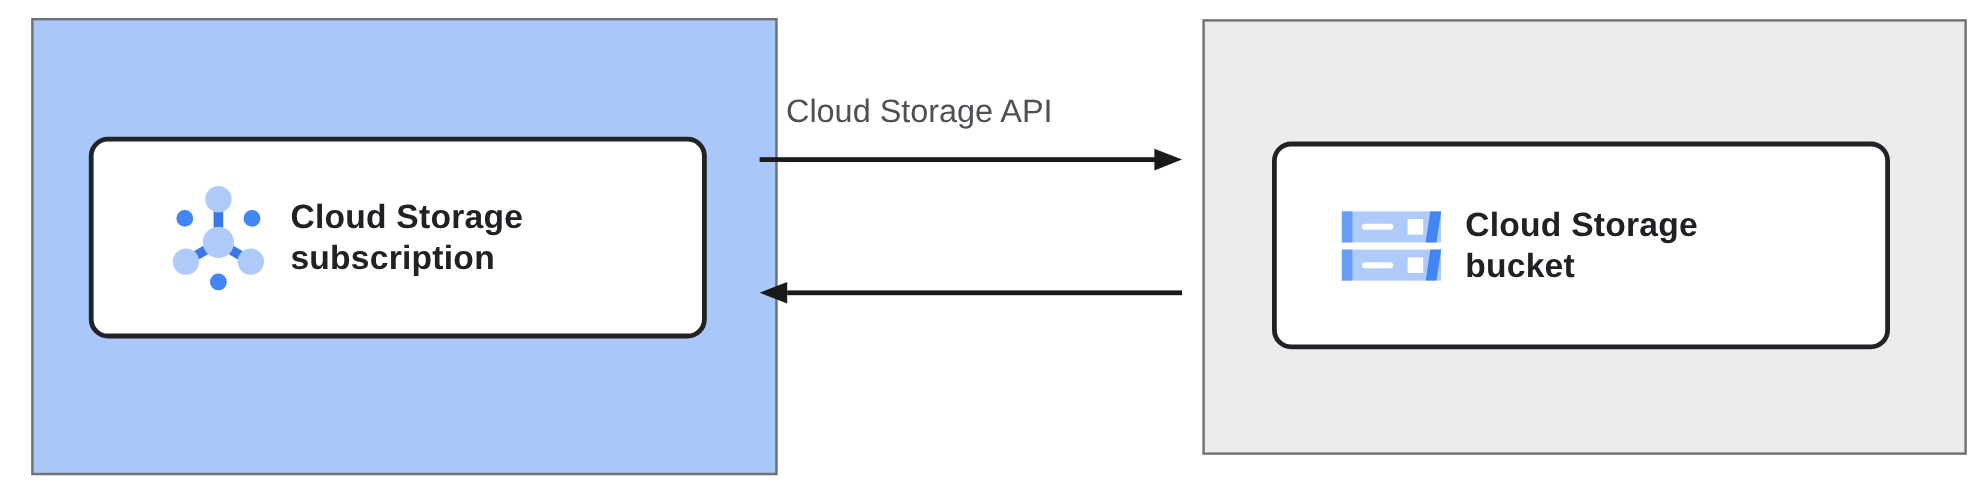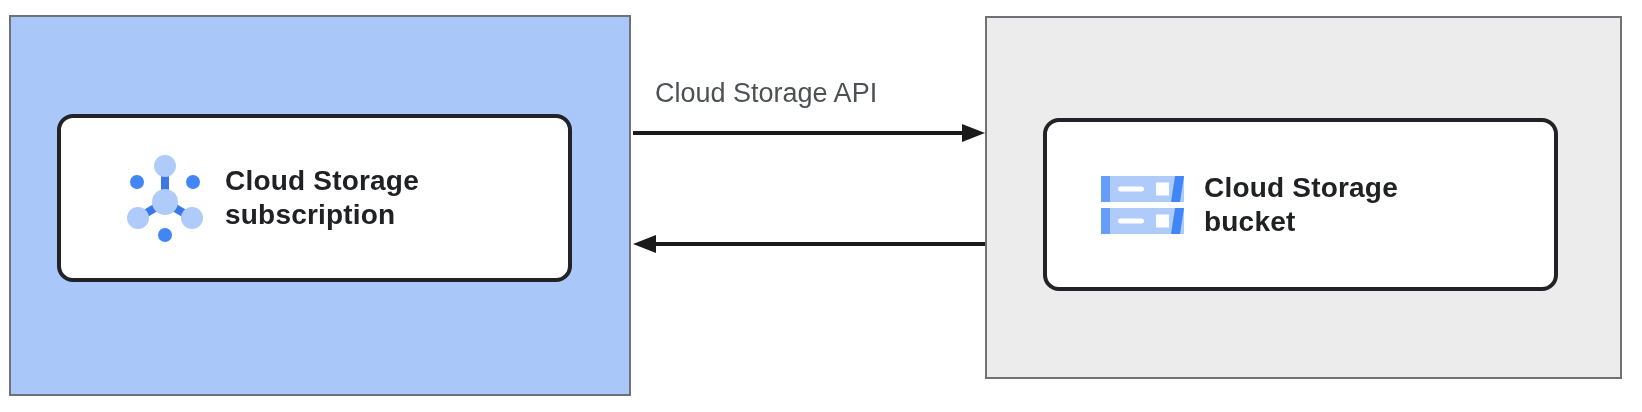--- a/index.html
+++ b/index.html
@@ -21,20 +21,21 @@
     width: 1642px; height: 412px;
     background: #ffffff;
     font-family: "Liberation Sans", "DejaVu Sans", sans-serif;
     overflow: hidden;
   }
   .canvas { position: relative; width: 1642px; height: 412px; }
 
   .zone {
     position: absolute;
     border: 2px solid var(--zone-border, #707174);
+    margin-left: 17px;
   }
   .zone-blue {
     left: 9px; top: 15px; width: 622px; height: 381px;
     background: var(--zone-blue, #A9C7F8);
   }
   .zone-gray {
     left: 985px; top: 16px; width: 637px; height: 363px;
     background: var(--zone-gray, #ECECED);
   }
 

